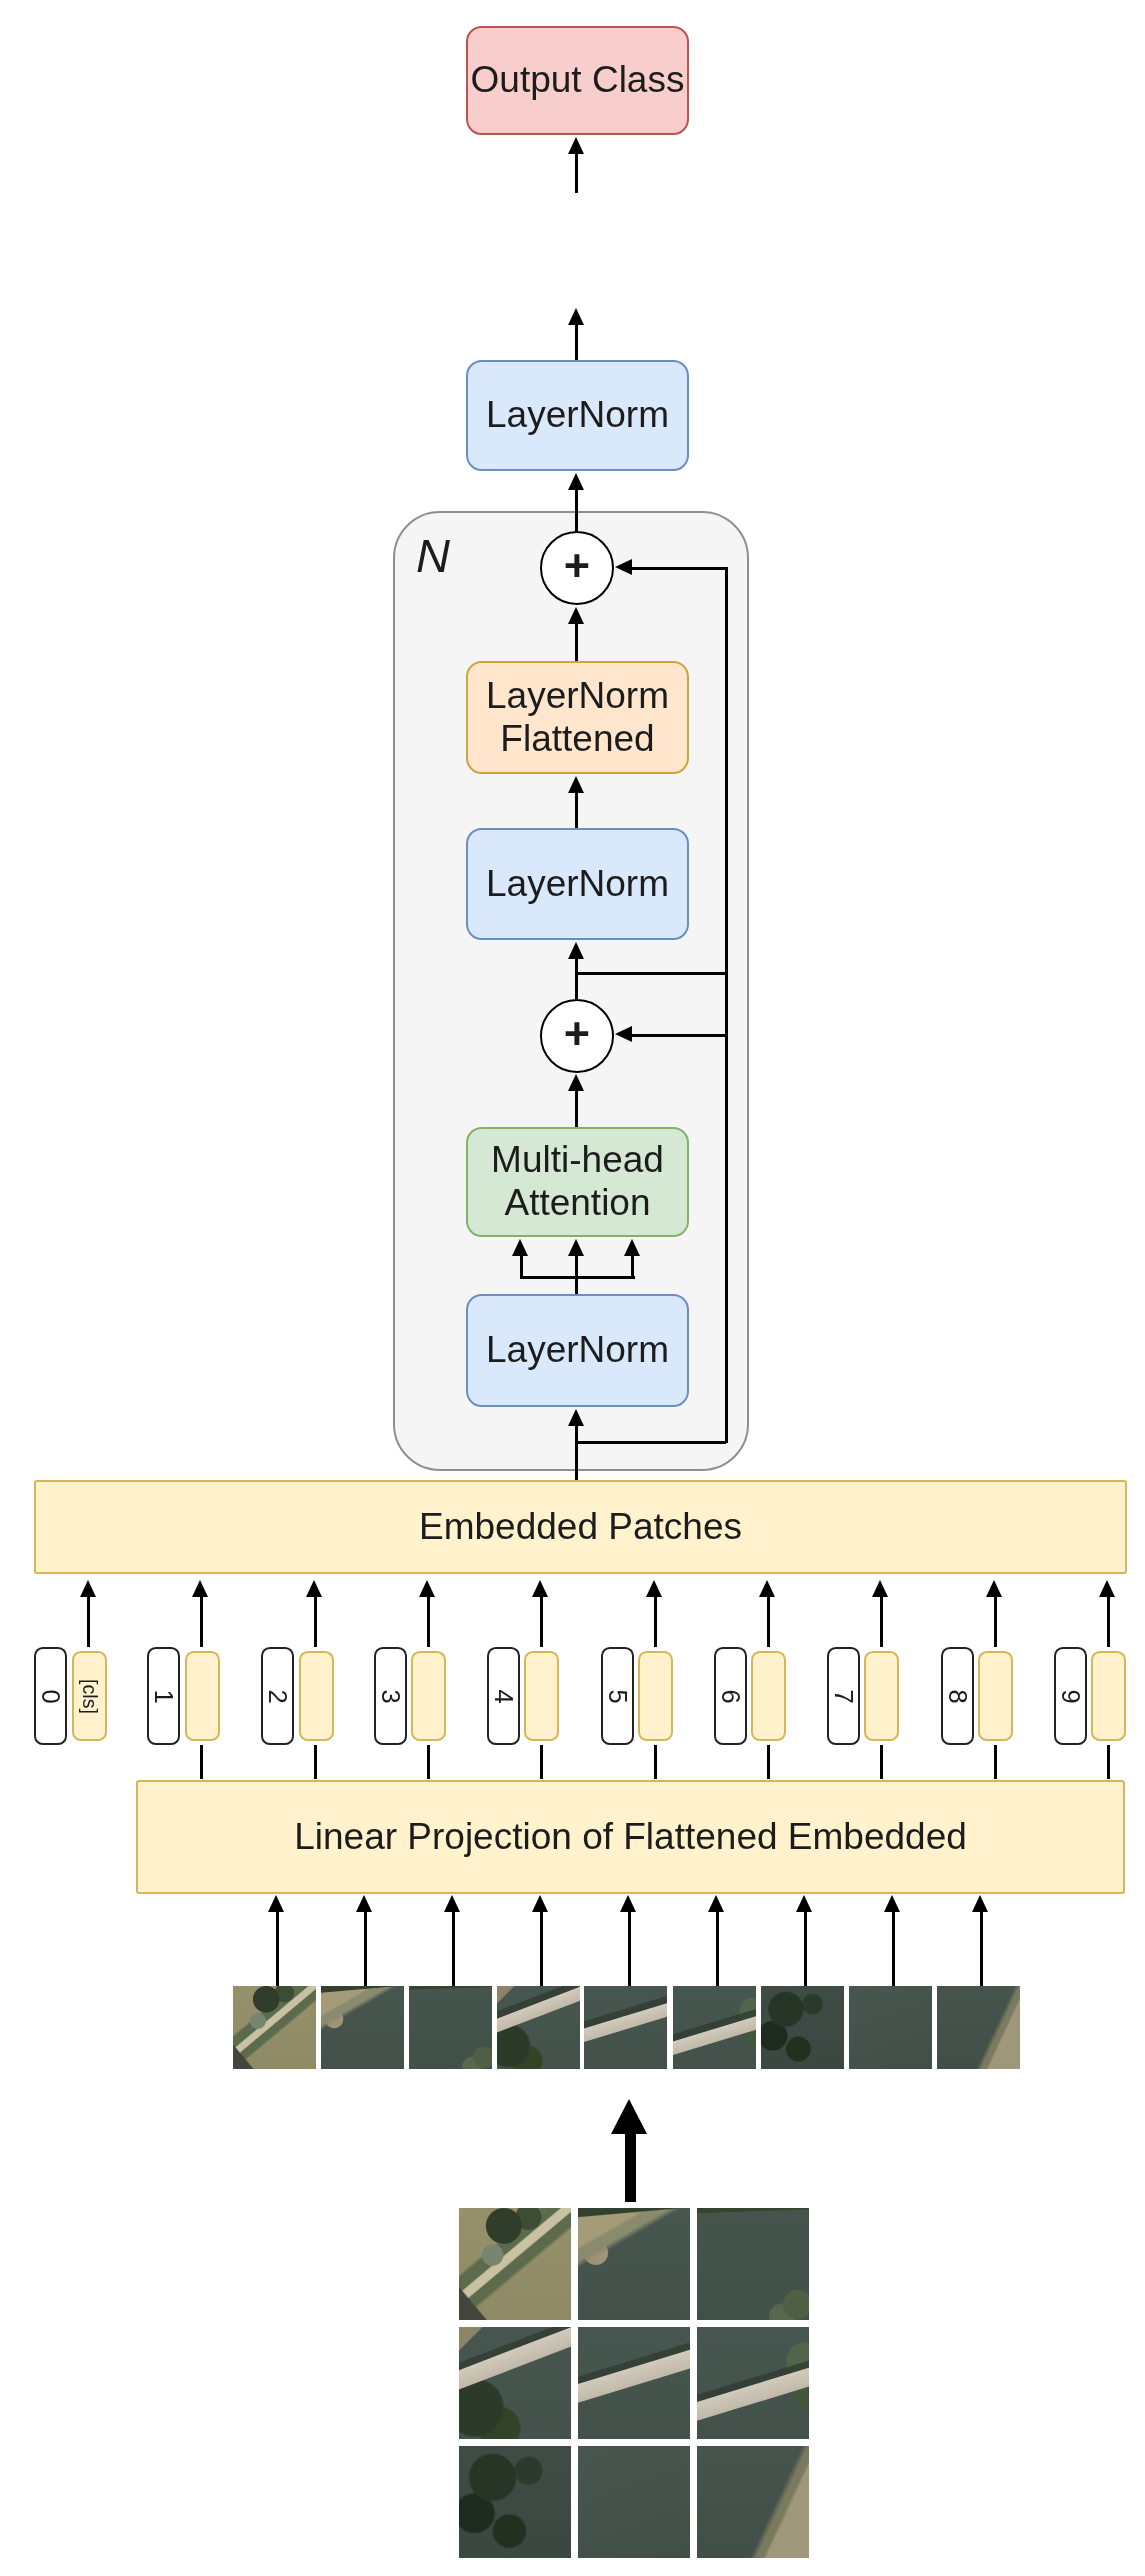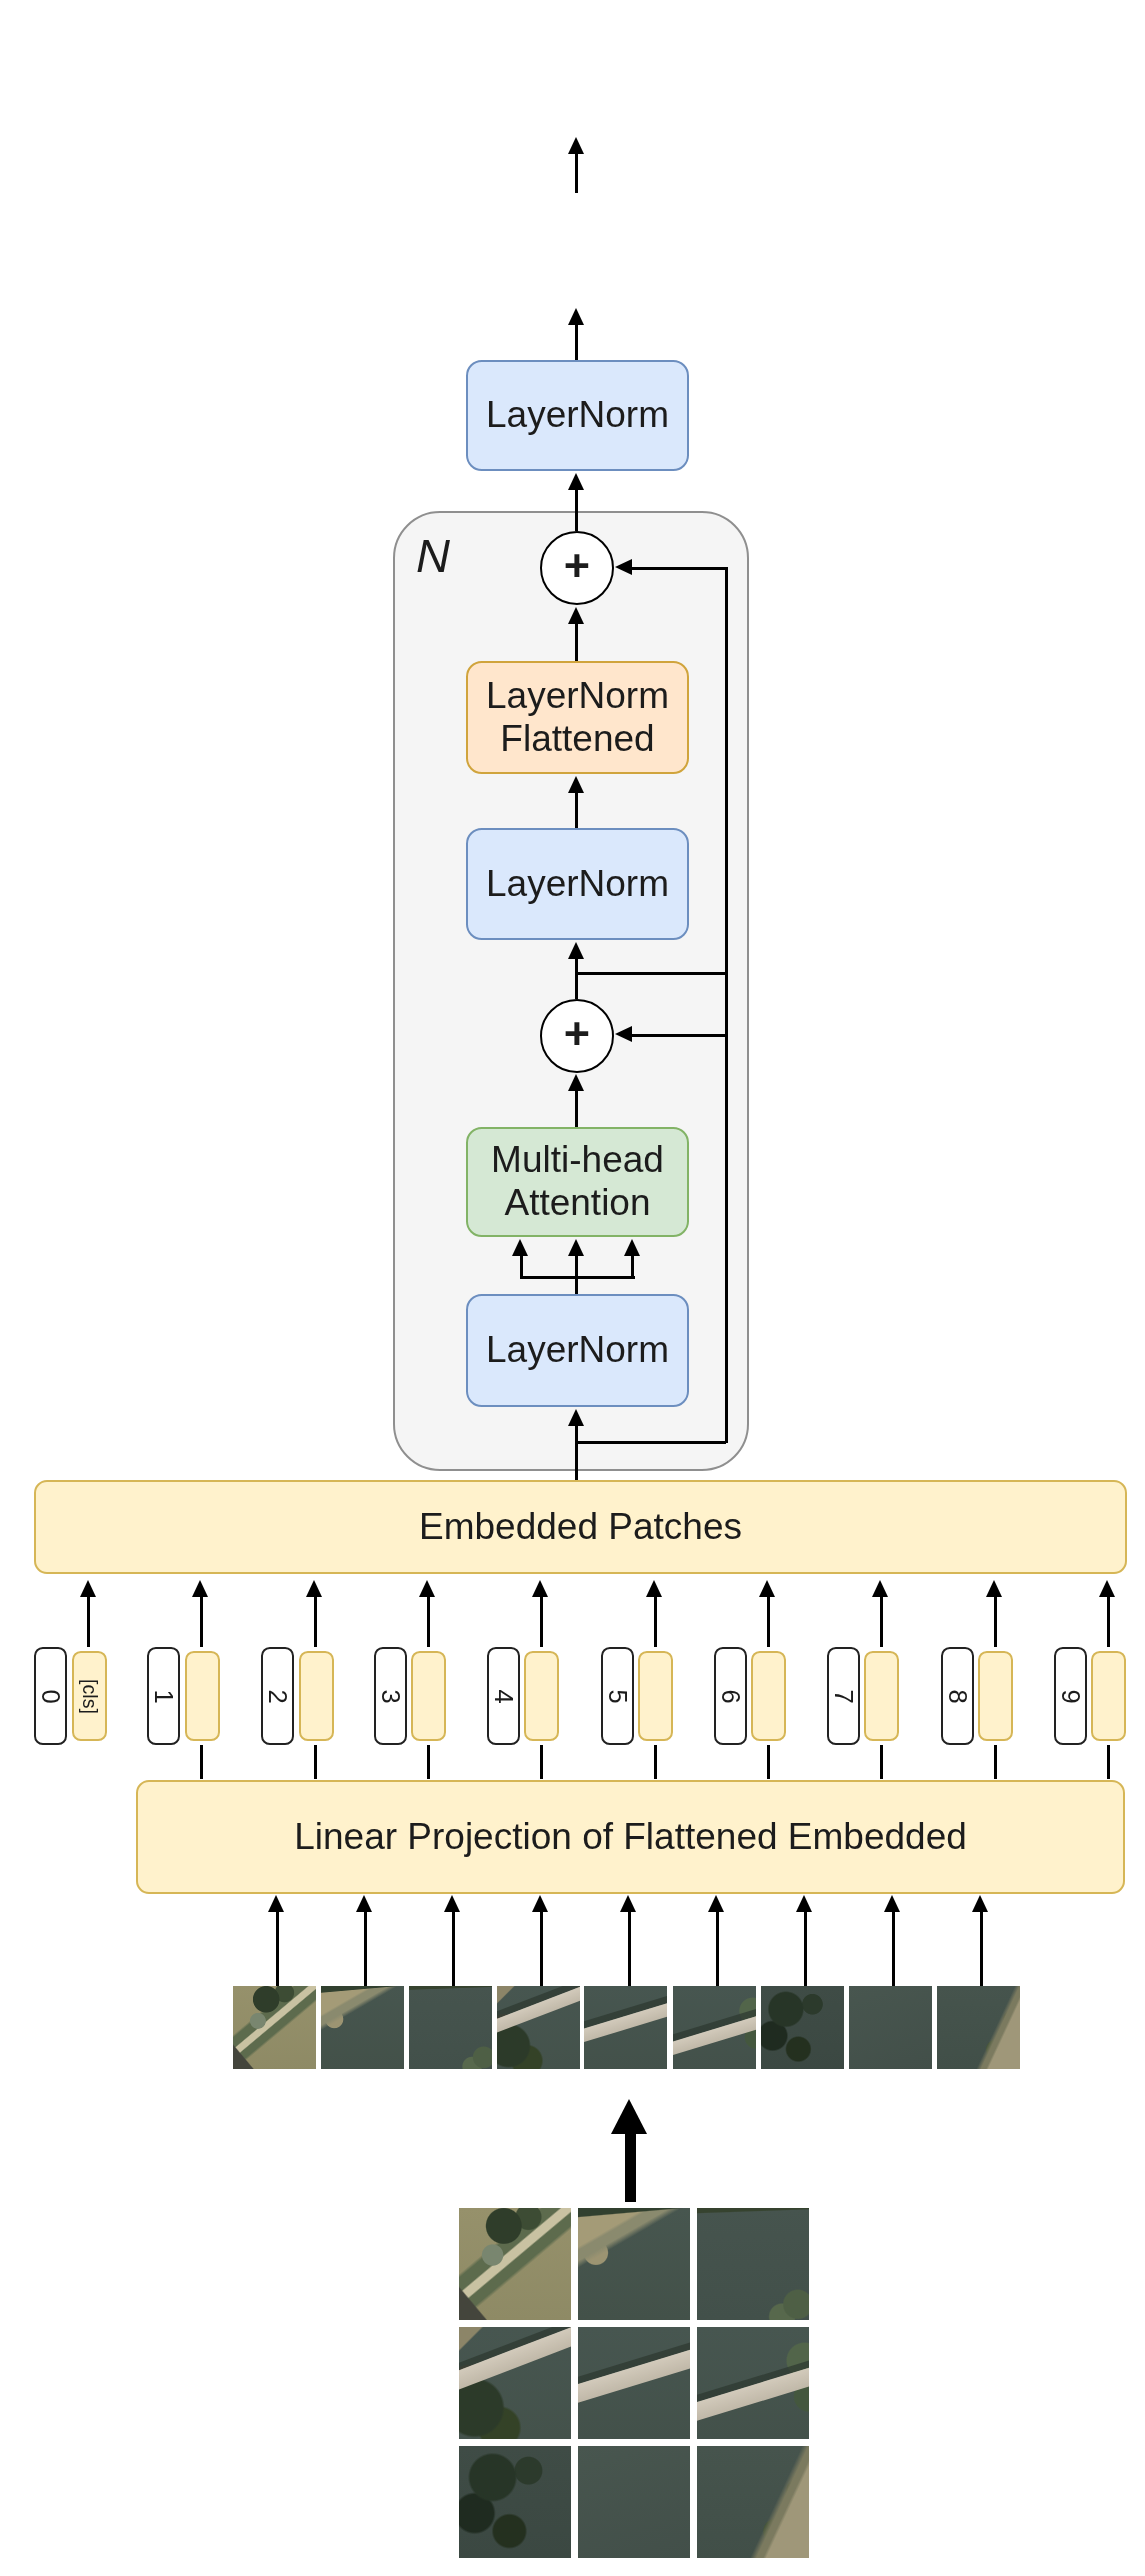--- a/index.html
+++ b/index.html
@@ -6,21 +6,21 @@
   #canvas{position:relative;width:1145px;height:2576px;background:#ffffff;
           font-family:"Liberation Sans", sans-serif;color:#1c1c1c;overflow:hidden;}
 
   .box{position:absolute;box-sizing:border-box;display:flex;flex-direction:column;
        align-items:center;justify-content:center;text-align:center;
        font-size:37px;line-height:1.15;border-radius:15.7px;border:2.5px solid #000;}
   .red{background:#f8cecc;border-color:#b85450;}
   .peach{background:#ffe6cc;border-color:#d0a43c;}
   .blue{background:#dae8fc;border-color:#6c8ebf;}
   .green{background:#d5e8d4;border-color:#82b366;}
-  .yellowbar{background:#fff2cc;border-color:#d6b656;border-radius:13px;align-items:center;}
+  .yellowbar{background:#fff2cc;border-color:#d6b656;border-radius:3px;align-items:center;}
 
   .encoder{position:absolute;left:393px;top:511px;width:356px;height:960px;
            box-sizing:border-box;background:#f5f5f5;border:2px solid #8f8f8f;border-radius:47px;}
   .nlabel{position:absolute;left:416px;top:528px;font-size:47px;font-style:italic;}
 
   .circle{position:absolute;width:74px;height:74px;box-sizing:border-box;border-radius:50%;
           background:#ffffff;border:2.5px solid #000;display:flex;align-items:center;
           justify-content:center;font-size:45px;font-weight:bold;padding-bottom:3.9px;}
 
   .varrow{position:absolute;width:2.5px;background:#000;}
@@ -94,20 +94,23 @@
   .big-head{position:absolute;left:611px;top:2099px;width:0;height:0;
             border-left:18.7px solid transparent;border-right:18.7px solid transparent;
             border-bottom:35px solid #000;}
   .big-shaft{position:absolute;left:625px;top:2131px;width:10.8px;height:71px;background:#000;}
 </style>
 </head>
 <body>
 
 <div id="canvas">
 
+  <div class="box red" style="left:466px;top:25.5px;width:223px;height:109px;">
+    <span>Output Class</span>
+  </div>
   <div class="vhead" style="left:568px;top:137px;"></div>
   <div class="varrow" style="left:575px;top:152px;height:41px;"></div>
 
   <div class="vhead" style="left:568px;top:308px;"></div>
   <div class="varrow" style="left:575px;top:324px;height:36px;"></div>
 
   <div class="box blue" style="left:466px;top:360px;width:223px;height:111px;">
     <span>LayerNorm</span>
   </div>
 

